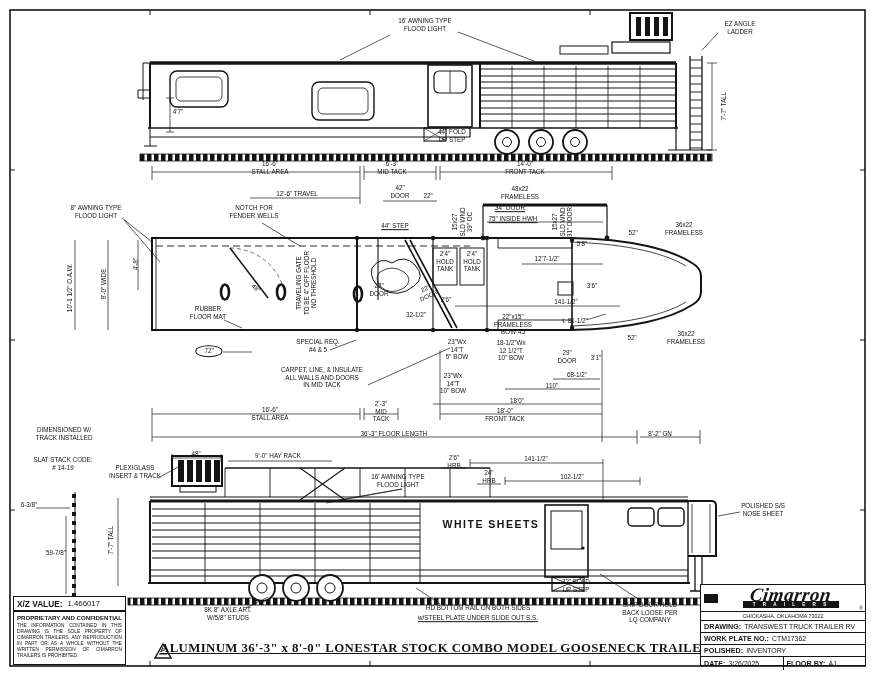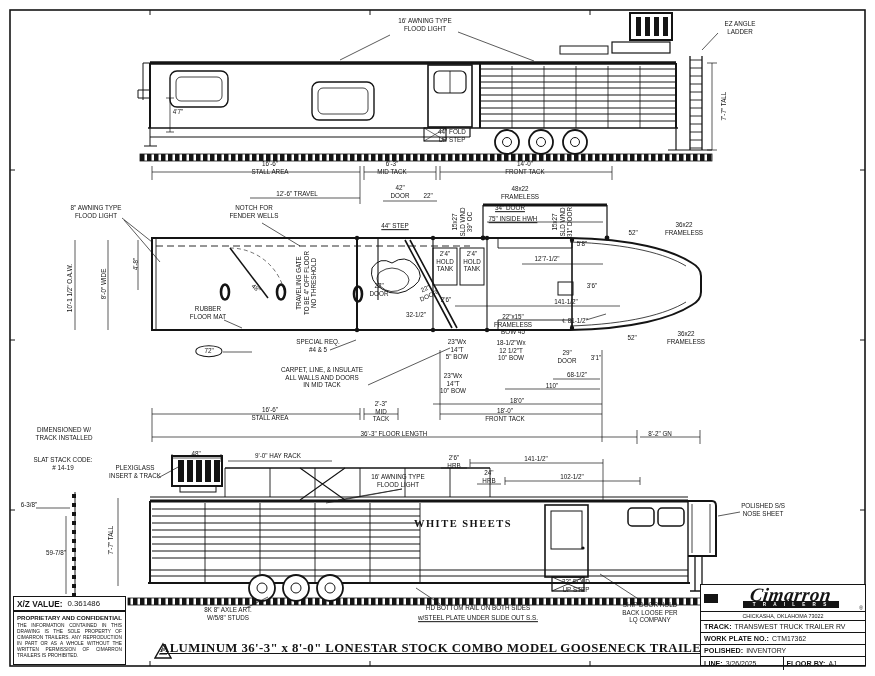--- a/index.html
+++ b/index.html
@@ -301,21 +301,21 @@
       <div class="ann" style="left: 196px; top: 454px; transform: translate(-50%, -50%) rotate(0deg);">48"</div>
       <div class="ann" style="left: 278px; top: 456px; transform: translate(-50%, -50%) rotate(0deg);">9'-0" HAY RACK</div>
       <div class="ann" style="left: 398px; top: 481px; transform: translate(-50%, -50%) rotate(0deg);">16' AWNING TYPE
 FLOOD LIGHT</div>
       <div class="ann" style="left: 454px; top: 462px; transform: translate(-50%, -50%) rotate(0deg);">2'6"
 HRB</div>
       <div class="ann" style="left: 489px; top: 477px; transform: translate(-50%, -50%) rotate(0deg);">24"
 HRB</div>
       <div class="ann" style="left: 536px; top: 459px; transform: translate(-50%, -50%) rotate(0deg);">141-1/2"</div>
       <div class="ann" style="left: 572px; top: 477px; transform: translate(-50%, -50%) rotate(0deg);">102-1/2"</div>
-      <div class="ann big" style="left: 463px; top: 524px; transform: translate(-50%, -50%) rotate(0deg); font-family: Liberation Serif, serif;">WHITE SHEETS</div>
+      <div class="ann big" style="left: 491px; top: 524px; transform: translate(-50%, -50%) rotate(0deg);">WHITE SHEETS</div>
       <div class="ann" style="left: 763px; top: 510px; transform: translate(-50%, -50%) rotate(0deg);">POLISHED S/S
 NOSE SHEET</div>
       <div class="ann" style="left: 29px; top: 505px; transform: translate(-50%, -50%) rotate(0deg);">6-3/8"</div>
       <div class="ann" style="left: 56px; top: 553px; transform: translate(-50%, -50%) rotate(0deg);">59-7/8"</div>
       <div class="ann" style="left: 111px; top: 540px; transform: translate(-50%, -50%) rotate(-90deg);">7'-7" TALL</div>
       <div class="ann" style="left: 228px; top: 614px; transform: translate(-50%, -50%) rotate(0deg);">8K 8" AXLE ART.
 W/5/8" STUDS</div>
       <div class="ann" style="left: 478px; top: 608px; transform: translate(-50%, -50%) rotate(0deg);">HD BOTTOM RAIL ON BOTH SIDES</div>
       <div class="ann u" style="left: 478px; top: 618px; transform: translate(-50%, -50%) rotate(0deg);">w/STEEL PLATE UNDER SLIDE OUT S.S.</div>
       <div class="ann" style="left: 650px; top: 613px; transform: translate(-50%, -50%) rotate(0deg);">SHIP DOOR HOLD
@@ -327,50 +327,50 @@
 
   <div class="main-title">ALUMINUM 36'-3" x 8'-0" LONESTAR STOCK COMBO MODEL GOOSENECK TRAILER</div>
 
   <svg class="rev-tri" width="18" height="18" viewBox="0 0 18 18">
     <path d="M9 2L17 16H1Z" fill="none" stroke="#141414" stroke-width="1.4"></path>
     <path d="M5 12h8M7 8h4" stroke="#141414" stroke-width="1"></path>
   </svg>
 
   <div class="xz-box">
     <span class="xz-lab">X/Z VALUE:</span>
-    <span class="xz-val">0.361486</span>
+    <span class="xz-val">1.466017</span>
   </div>
 
   <div class="prop-box">
     <div class="prop-title">PROPRIETARY AND CONFIDENTIAL</div>
     <div class="prop-text">THE INFORMATION CONTAINED IN THIS DRAWING IS THE SOLE PROPERTY OF CIMARRON TRAILERS. ANY REPRODUCTION IN PART OR AS A WHOLE WITHOUT THE WRITTEN PERMISSION OF CIMARRON TRAILERS IS PROHIBITED.</div>
   </div>
 
   <div class="tblock">
     <div class="tb-logo-row">
       <span class="tb-logo-bars"></span>
       <div class="tb-logo-text">
         <span class="tb-brand">Cimarron</span>
         <span class="tb-brand-sub">T R A I L E R S</span>
       </div>
       <span class="tb-reg">®</span>
     </div>
     <div class="tb-addr">CHICKASHA, OKLAHOMA 73022</div>
     <div class="tb-row">
-      <span class="tb-lab">TRACK:</span><span class="tb-val">TRANSWEST TRUCK TRAILER RV</span>
+      <span class="tb-lab">DRAWING:</span><span class="tb-val">TRANSWEST TRUCK TRAILER RV</span>
     </div>
     <div class="tb-row">
       <span class="tb-lab">WORK PLATE NO.:</span><span class="tb-val">CTM17362</span>
     </div>
     <div class="tb-row">
       <span class="tb-lab">POLISHED:</span><span class="tb-val">INVENTORY</span>
     </div>
     <div class="tb-row tb-split">
       <div>
-        <span class="tb-lab">LINE:</span><span class="tb-val">3/26/2025</span>
+        <span class="tb-lab">DATE:</span><span class="tb-val">3/26/2025</span>
       </div>
       <div>
         <span class="tb-lab">FLOOR BY:</span><span class="tb-val">AJ</span>
       </div>
     </div>
   </div>
 
 </div>
 
 </body></html>

